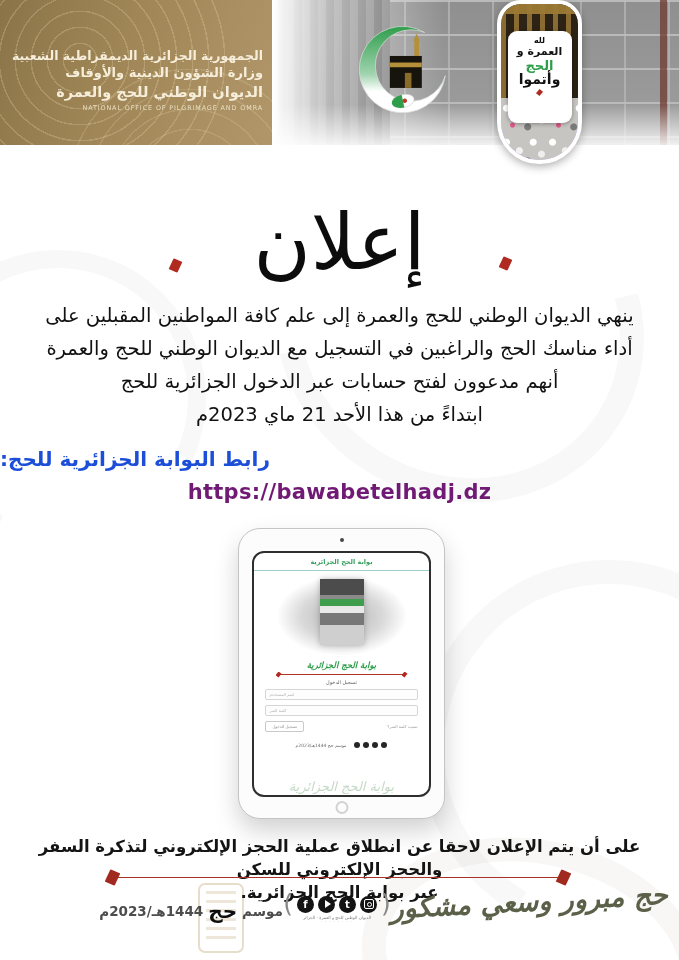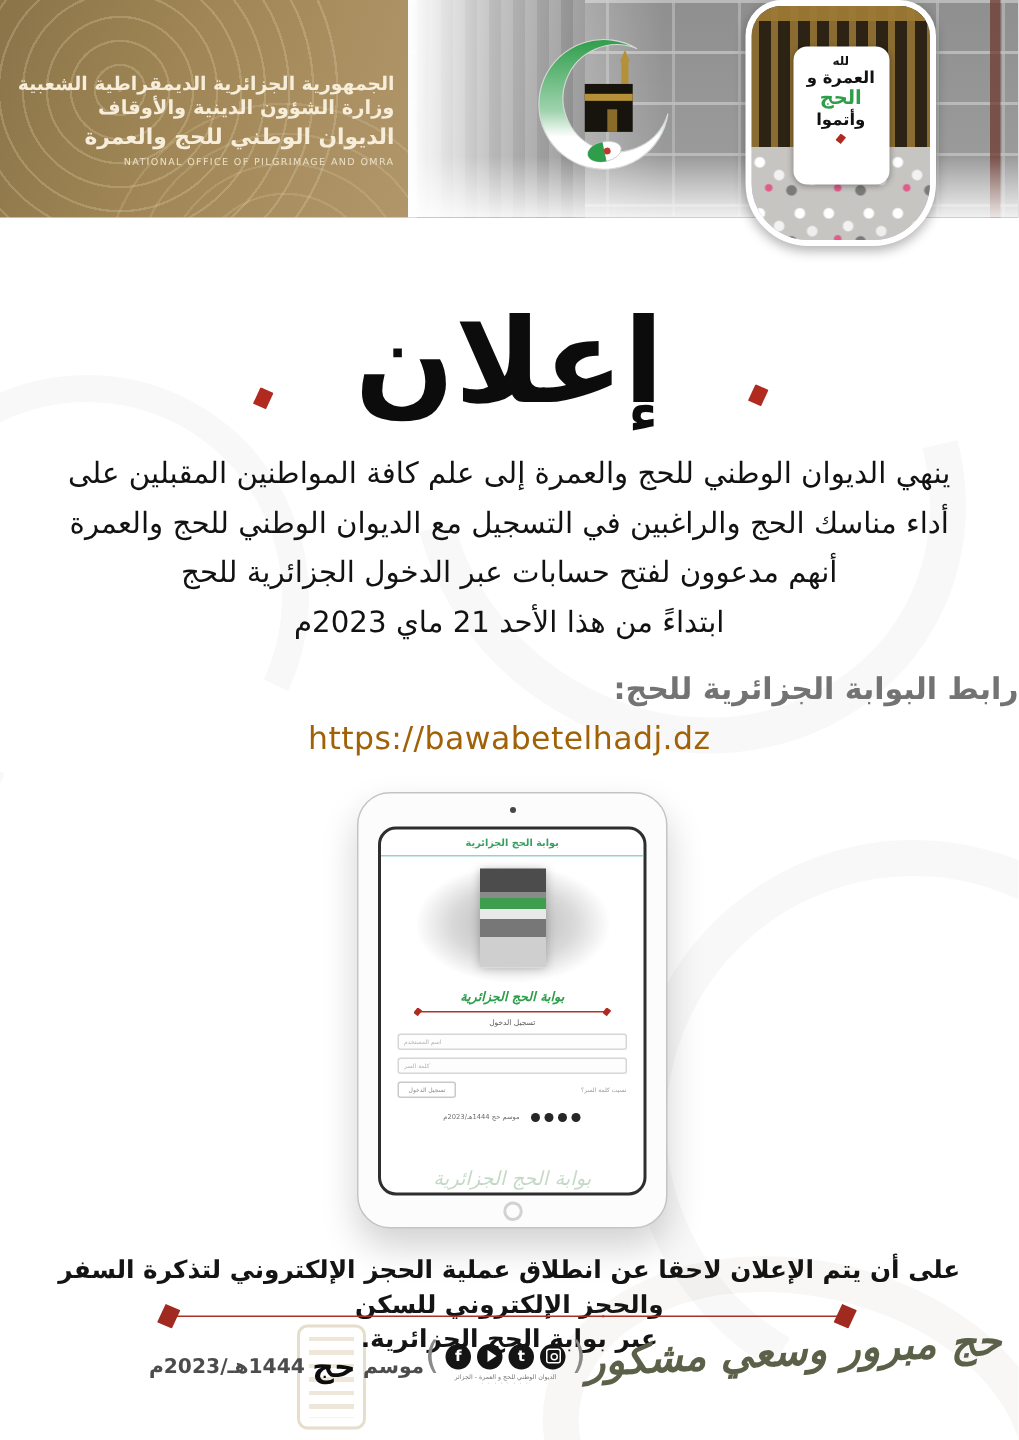--- a/index.html
+++ b/index.html
@@ -38,21 +38,21 @@
 
   .header-text{position:absolute;top:47px;right:416px;width:260px;text-align:right;direction:rtl;color:#f6eeda;z-index:3;}
   .ht1{font-size:12.5px;font-weight:700;line-height:17px;}
   .ht2{font-size:13px;font-weight:700;line-height:18px;}
   .ht3{font-size:14.5px;font-weight:700;line-height:20px;}
   .ht-en{font-size:6.4px;letter-spacing:0.9px;color:#eadfc4;direction:ltr;text-align:right;margin-top:2px;}
 
   .logo{position:absolute;left:356px;top:24px;width:94px;height:94px;z-index:4;}
 
   
-  .pill{position:absolute;left:497px;top:0px;width:127px;height:164px;z-index:5;
+  .pill{position:absolute;left:497px;top:0px;width:85px;height:164px;z-index:5;
      border:4px solid #fff;border-radius:24px 24px 42px 42px;overflow:hidden;
      box-shadow:0 3px 8px rgba(0,0,0,0.3);background:#c4b5fd;box-sizing:border-box;}
   .pill-top{position:absolute;top:0;left:0;right:0;height:60%;
      background:
        linear-gradient(180deg,rgba(156,122,53,0.95) 0 10px,rgba(0,0,0,0) 10px),
        repeating-linear-gradient(90deg,#8a6c32 0 5px,#2c2315 5px 13px);}
   .pill-bottom{position:absolute;bottom:0;left:0;right:0;height:40%;background:#c7c5c1;
      background-image:
        radial-gradient(circle at 12% 30%,#ffffff 3px,transparent 4px),
        radial-gradient(circle at 40% 55%,#f2f2f2 3px,transparent 4px),
@@ -60,39 +60,39 @@
        radial-gradient(circle at 88% 65%,#eeeeee 3px,transparent 4px),
        radial-gradient(circle at 25% 80%,#e05a8a 2px,transparent 3px),
        radial-gradient(circle at 58% 85%,#7a7a7a 3px,transparent 4px);
      background-size:46px 34px;}
   .pill-badge{position:absolute;left:50%;top:27px;transform:translateX(-50%);width:64px;height:92px;
      background:#fff;border-radius:9px;box-shadow:0 1px 4px rgba(0,0,0,0.35);
      text-align:center;direction:rtl;padding-top:5px;box-sizing:border-box;}
   .kb1{font-size:8px;font-weight:900;color:#111;line-height:9px;letter-spacing:1px;}
   .kb2{font-size:11px;font-weight:900;color:#111;line-height:13px;}
   .kb3{font-size:13px;font-weight:900;color:#2f9e4b;line-height:15px;}
-  .kb4{font-size:11px;font-weight:900;color:#111;line-height:13px;}
+  .kb4{font-size:14px;font-weight:900;color:#111;line-height:13px;}
   .kb-dot{width:7px;height:7px;margin:3px auto 0;background:#b02a20;
      clip-path:polygon(50% 0,100% 38%,50% 100%,0 62%);}
 
   
   .title{position:absolute;top:192px;left:0;width:679px;text-align:center;
-     font-size:78px;font-weight:700;color:#0c0c0c;line-height:100px;direction:rtl;z-index:2;}
+     font-size:78px;font-weight:400;color:#0c0c0c;line-height:100px;direction:rtl;z-index:2;}
   .diamond{position:absolute;width:15px;height:15px;background:#b02a20;
      clip-path:polygon(50% 0,100% 38%,50% 100%,0 62%);transform:rotate(-14deg);z-index:2;}
   .d-left{left:168px;top:258px;}
   .d-right{left:498px;top:256px;}
 
   
   .bodytext{position:absolute;top:299px;left:28px;right:28px;direction:rtl;text-align:center;
      font-size:19.5px;font-weight:400;color:#121212;line-height:33px;z-index:2;}
-  .portal-label{position:absolute;top:447px;left:0;width:679px;text-align:right;direction:rtl;
-     font-size:20px;font-weight:700;color:#737373;z-index:2;}
+  .portal-label{position:absolute;top:447px;left:0;width:679px;text-align:left;direction:rtl;
+     font-size:20px;font-weight:700;color:#1d4ed8;z-index:2;}
   .portal-url{position:absolute;top:480px;left:0;width:679px;text-align:center;
-     font-size:21px;font-weight:400;color:#a16207;letter-spacing:0.3px;z-index:2;cursor:pointer;}
+     font-size:21px;font-weight:700;color:#701a75;letter-spacing:0.3px;z-index:2;cursor:pointer;}
 
   
   .tablet{position:absolute;left:238px;top:528px;width:207px;height:291px;z-index:3;
      background:#fcfcfc;border:1px solid #c4c4c4;border-radius:22px;
      box-shadow:0 12px 24px rgba(0,0,0,0.18);box-sizing:border-box;}
   .cam{position:absolute;top:9px;left:50%;transform:translateX(-50%);width:4px;height:4px;border-radius:50%;background:#474747;}
   .home{position:absolute;bottom:4px;left:50%;transform:translateX(-50%);width:13px;height:13px;border:2px solid #d2d2d2;border-radius:50%;box-sizing:border-box;}
   .screen{position:absolute;left:13px;right:13px;top:22px;bottom:21px;background:#ffffff;
      border:2px solid #2e2e2e;border-radius:12px;overflow:hidden;}
   .scr-title{margin-top:5px;text-align:center;font-size:6.5px;font-weight:700;color:#37a05e;direction:rtl;}

